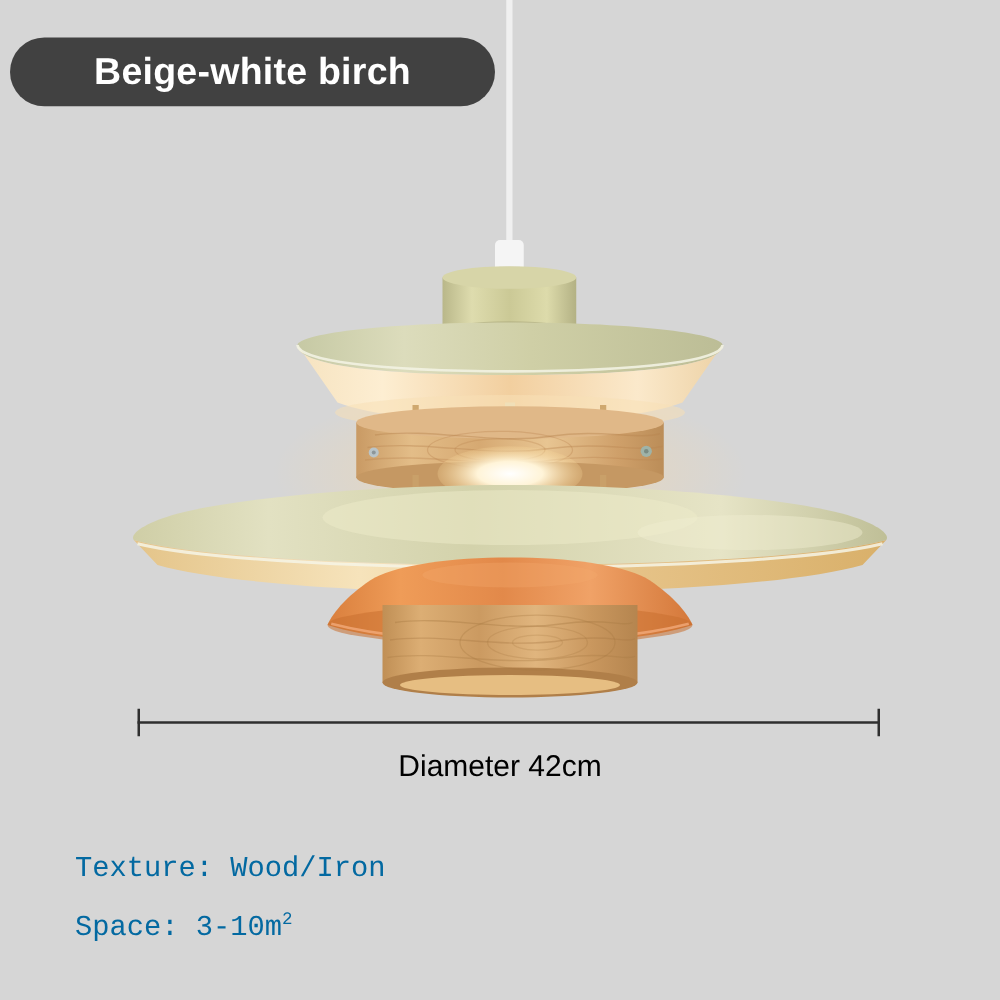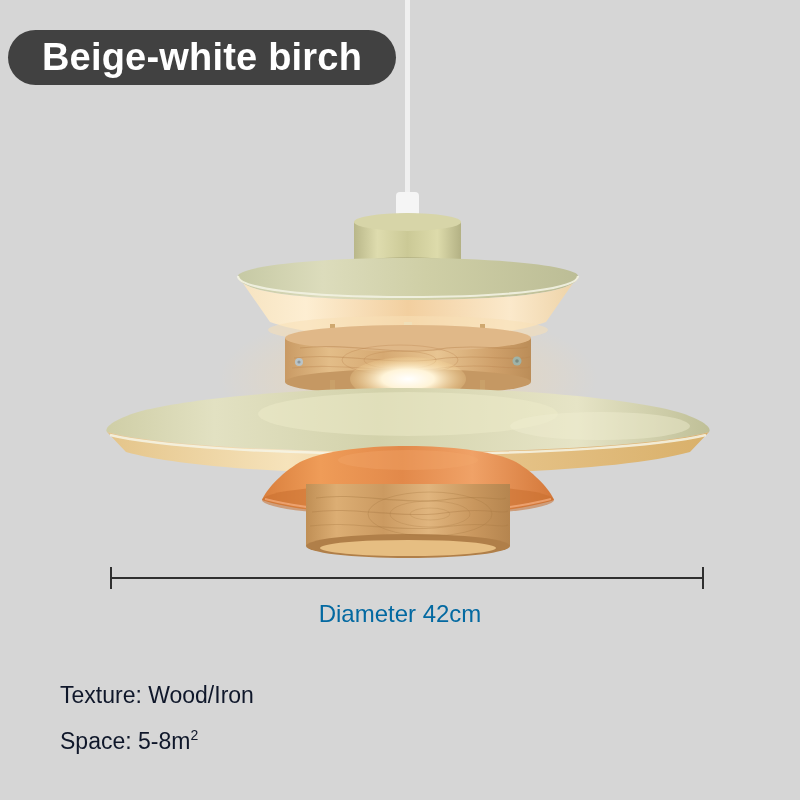--- a/index.html
+++ b/index.html
@@ -30,21 +30,21 @@
     width: 388px;
     height: 55px;
     border-radius: 28px;
     background: #414141;
     display: flex;
     align-items: center;
     justify-content: center;
   }
   .badge-label {
     color: #ffffff;
-    font-size: 38px;
+    font-size: 30px;
     font-weight: bold;
     letter-spacing: 0.2px;
     white-space: nowrap;
   }
 
   
   .lamp-svg {
     position: absolute;
     left: 0;
     top: 0;
@@ -78,39 +78,40 @@
   .dim-cap.left  { left: 110px; }
   .dim-cap.right { left: 702px; }
 
   .dim-label {
     position: absolute;
     left: 0;
     top: 600px;
     width: 800px;
     text-align: center;
     font-size: 24px;
-    color: #0369a1;
+    color: #000000;
   }
 
   
   .specs {
     position: absolute;
     left: 60px;
     top: 672px;
     width: 700px;
   }
   .spec-row {
     display: flex;
     height: 46px;
     align-items: center;
   }
   .spec-cell {
     font-size: 23px;
-    color: #0f172a;
+    color: #0369a1;
     white-space: nowrap;
+    font-family: Liberation Mono, monospace;
   }
   .spec-cell.left  { width: 392px; }
   .spec-cell.right { width: 300px; }
   .sup {
     font-size: 14px;
     vertical-align: super;
   }
 </style>
 </head>
 <body>
@@ -286,17 +287,17 @@
     <div class="dim-cap left"></div>
     <div class="dim-cap right"></div>
   </div>
   <div class="dim-label">Diameter 42cm</div>
 
   <div class="specs">
     <div class="spec-row">
       <div class="spec-cell left">Texture: Wood/Iron</div>
     </div>
     <div class="spec-row">
-      <div class="spec-cell left"><span>Space: 5-8m</span><span class="sup">2</span></div>
+      <div class="spec-cell left"><span>Space: 3-10m</span><span class="sup">2</span></div>
     </div>
   </div>
 
 </div>
 
 </body></html>

